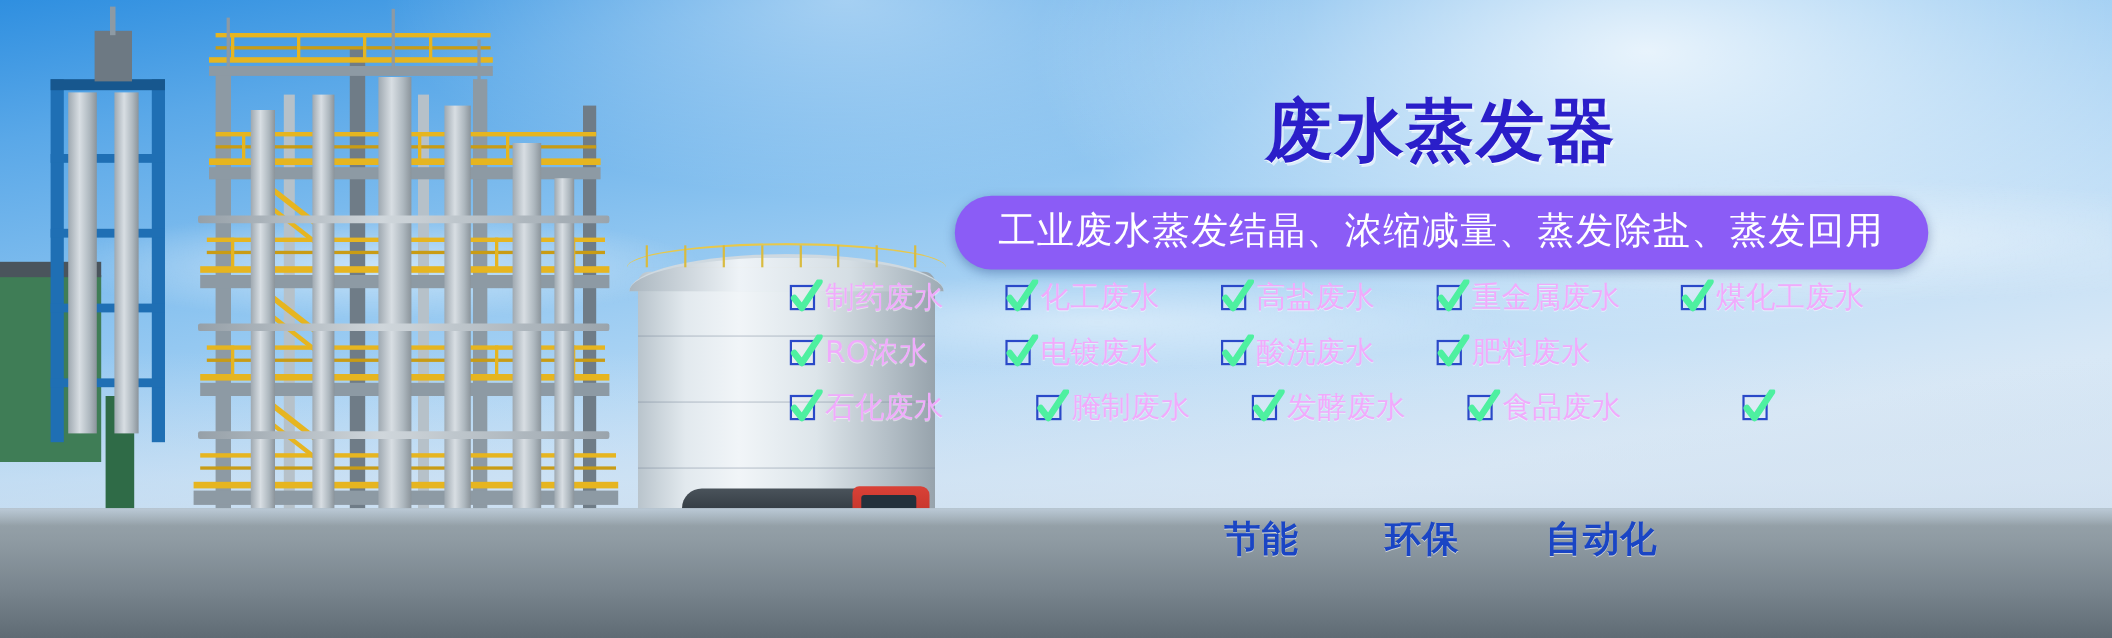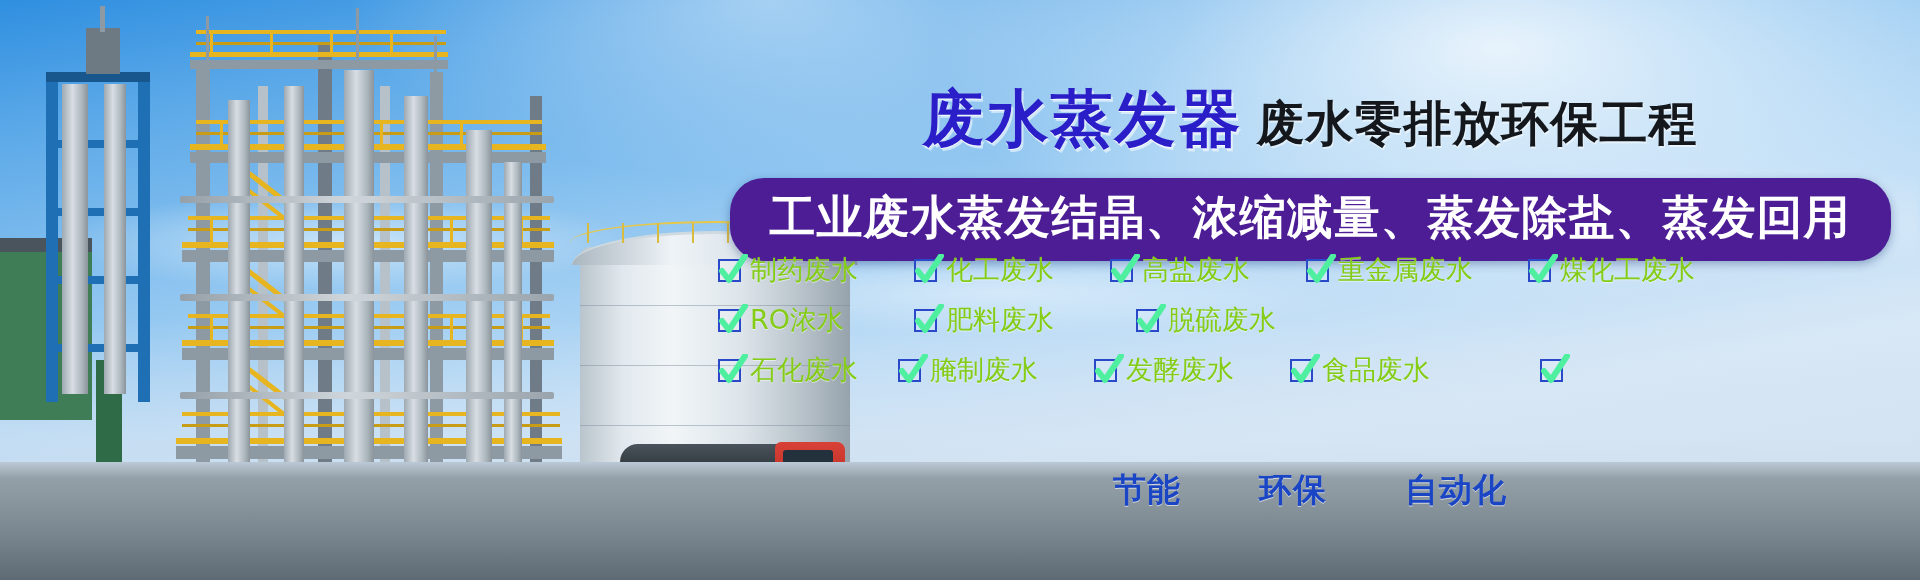--- a/index.html
+++ b/index.html
@@ -138,26 +138,26 @@
     text-shadow:1px 2px 0 rgba(255,255,255,.5);
     padding-bottom:3px;
   }
 
   
   .pill-wrap{
     position:absolute; left:0; top:178px; width:1220px;
     display:flex; justify-content:center;
   }
   .pill{
-    background:#4c1d95;
+    background:#8b5cf6;
     border-radius:34px;
     padding:9px 40px 12px;
     color:#ffffff;
     font-family:"DejaVu Sans","Liberation Sans",sans-serif;
-    font-size:46px; font-weight:bold; letter-spacing:1px;
+    font-size:34px; font-weight:normal; letter-spacing:1px;
     white-space:nowrap;
     box-shadow:0 3px 10px rgba(12,40,110,.35);
   }
 
   
   .check-grid{
     position:absolute; left:18px; top:252px; width:1200px;
   }
   .check-row{
     display:flex; align-items:center; margin-bottom:14px;
@@ -167,21 +167,21 @@
   }
   .check-box{
     position:relative;
     width:23px; height:23px; flex:0 0 23px;
     border:2px solid #2a49c8;
     background:rgba(255,255,255,.18);
   }
   .check-box svg{ position:absolute; left:-2px; top:-7px; }
   .check-label{
     font-family:"DejaVu Sans","Liberation Sans",sans-serif;
-    font-size:27px; font-weight:500; color:#84cc16;
+    font-size:27px; font-weight:500; color:#f0abfc;
     text-shadow:0 1px 0 rgba(255,255,255,.5);
   }
 
   
   .keywords{
     position:absolute; left:0; top:468px; width:1220px;
     display:flex; justify-content:center; gap:78px;
   }
   .keyword{
     font-family:"DejaVu Sans","Liberation Sans",sans-serif;
@@ -317,21 +317,20 @@
   <div class="truck-wheel" style="left:650px"></div>
   <div class="truck-wheel" style="left:690px"></div>
   <div class="truck-wheel" style="left:790px"></div>
 
   <div class="ground"></div>
 
   <div class="content">
 
     <div class="title-row">
       <div class="title-main">废水蒸发器</div>
-      <div class="title-sub">废水零排放环保工程</div>
     </div>
 
     <div class="pill-wrap">
       <div class="pill">工业废水蒸发结晶、浓缩减量、蒸发除盐、蒸发回用</div>
     </div>
 
     <div class="check-grid">
 
       <div class="check-row">
         <div class="check-item" style="width:196px">
@@ -378,40 +377,48 @@
 
       <div class="check-row">
         <div class="check-item" style="width:196px">
           <span class="check-box">
             <svg width="30" height="34" viewBox="0 0 30 34">
                 <path d="M4 17 L11 26 L27 2" stroke="#4ef0a0" stroke-width="6" fill="none" stroke-linecap="round" stroke-linejoin="round"></path>
               </svg>
           </span>
           <span class="check-label">RO浓水</span>
         </div>
+        <div class="check-item" style="width:196px">
+          <span class="check-box">
+            <svg width="30" height="34" viewBox="0 0 30 34">
+                <path d="M4 17 L11 26 L27 2" stroke="#4ef0a0" stroke-width="6" fill="none" stroke-linecap="round" stroke-linejoin="round"></path>
+              </svg>
+          </span>
+          <span class="check-label">电镀废水</span>
+        </div>
+        <div class="check-item" style="width:196px">
+          <span class="check-box">
+            <svg width="30" height="34" viewBox="0 0 30 34">
+                <path d="M4 17 L11 26 L27 2" stroke="#4ef0a0" stroke-width="6" fill="none" stroke-linecap="round" stroke-linejoin="round"></path>
+              </svg>
+          </span>
+          <span class="check-label">酸洗废水</span>
+        </div>
         <div class="check-item" style="width:222px">
           <span class="check-box">
             <svg width="30" height="34" viewBox="0 0 30 34">
                 <path d="M4 17 L11 26 L27 2" stroke="#4ef0a0" stroke-width="6" fill="none" stroke-linecap="round" stroke-linejoin="round"></path>
               </svg>
           </span>
           <span class="check-label">肥料废水</span>
         </div>
-        <div class="check-item">
-          <span class="check-box">
-            <svg width="30" height="34" viewBox="0 0 30 34">
-                <path d="M4 17 L11 26 L27 2" stroke="#4ef0a0" stroke-width="6" fill="none" stroke-linecap="round" stroke-linejoin="round"></path>
-              </svg>
-          </span>
-          <span class="check-label">脱硫废水</span>
-        </div>
       </div>
 
       <div class="check-row">
-        <div class="check-item" style="width:180px">
+        <div class="check-item" style="width:224px">
           <span class="check-box">
             <svg width="30" height="34" viewBox="0 0 30 34">
                 <path d="M4 17 L11 26 L27 2" stroke="#4ef0a0" stroke-width="6" fill="none" stroke-linecap="round" stroke-linejoin="round"></path>
               </svg>
           </span>
           <span class="check-label">石化废水</span>
         </div>
         <div class="check-item" style="width:196px">
           <span class="check-box">
             <svg width="30" height="34" viewBox="0 0 30 34">

